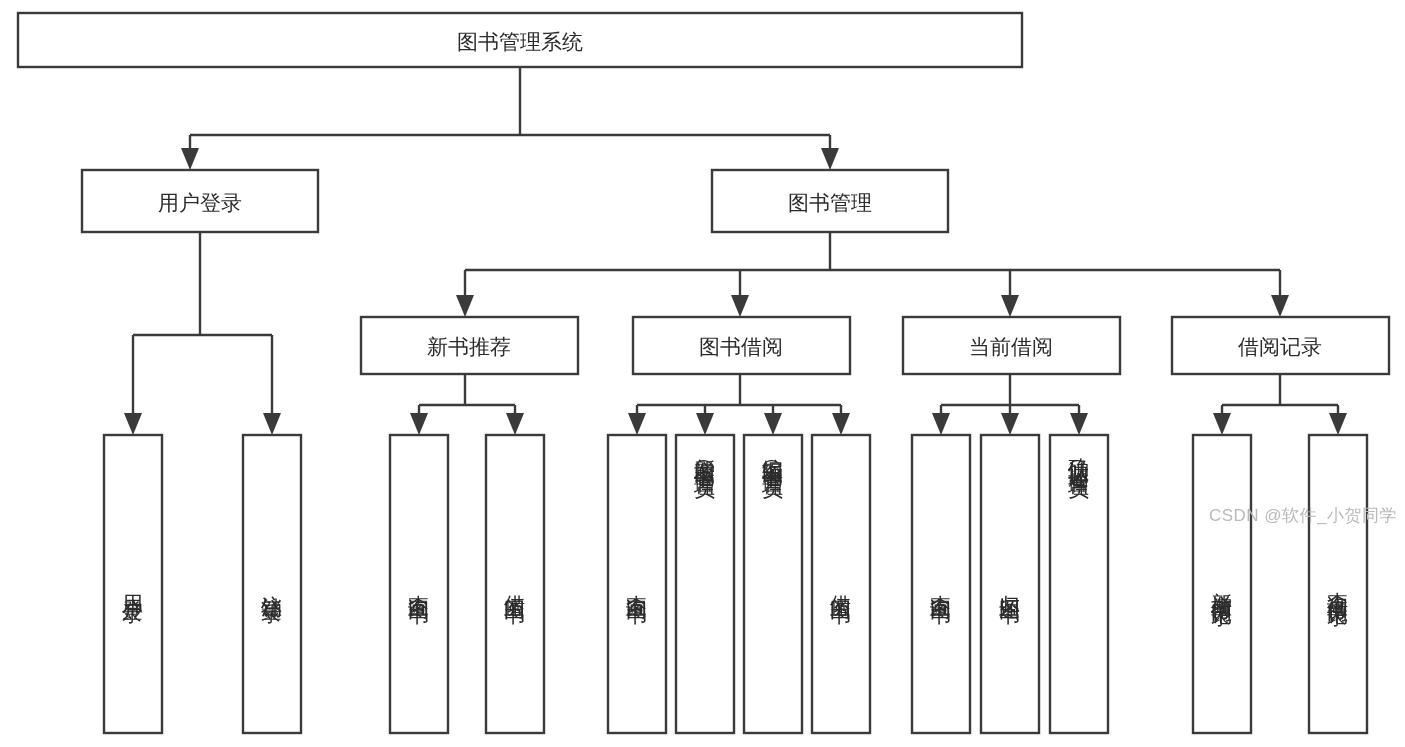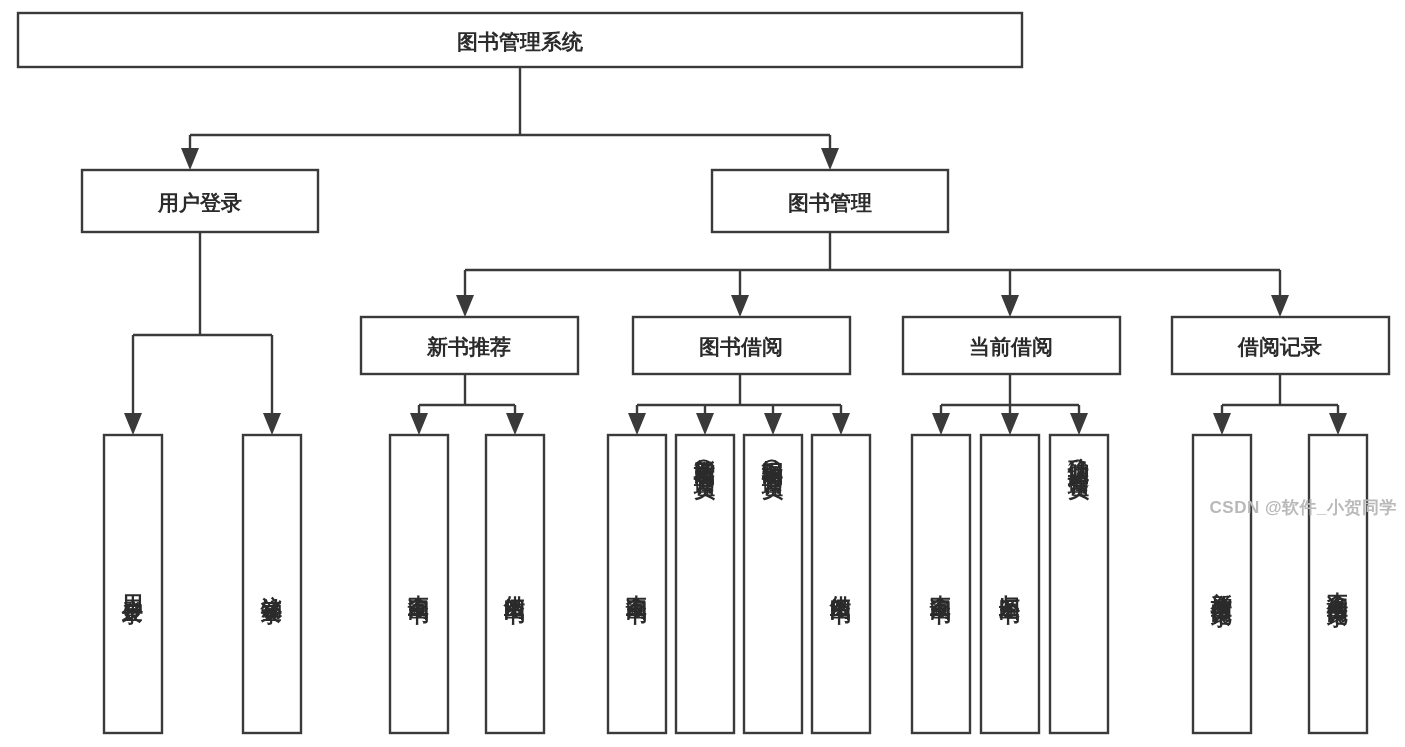--- a/index.html
+++ b/index.html
@@ -13,21 +13,20 @@
     font-family: "Liberation Sans", "DejaVu Sans", sans-serif;
     overflow: hidden;
     position: relative;
   }
   #diagram-root {
     position: absolute;
     left: 0;
     top: 0;
     width: 1405px;
     height: 531px;
-    font-weight: bold;
   }
   svg#flowchart {
     display: block;
     width: 1405px;
     height: 747px;
   }
   .node-box {
     fill: #ffffff;
     stroke: #3a3a3a;
     stroke-width: 2.4;
@@ -62,21 +61,21 @@
     font-family: "Liberation Sans", "DejaVu Sans", sans-serif;
     font-size: 21px;
     line-height: 1.0;
     letter-spacing: 3px;
     color: #2b2b2b;
     white-space: nowrap;
   }
   .watermark {
     position: absolute;
     right: 8px;
-    bottom: 12px;
+    bottom: 4px;
     font-family: "Liberation Sans", "DejaVu Sans", sans-serif;
     font-size: 17px;
     color: #b9b9b9;
     letter-spacing: 0.5px;
     user-select: none;
   }
 </style>
 </head>
 <body>
 

